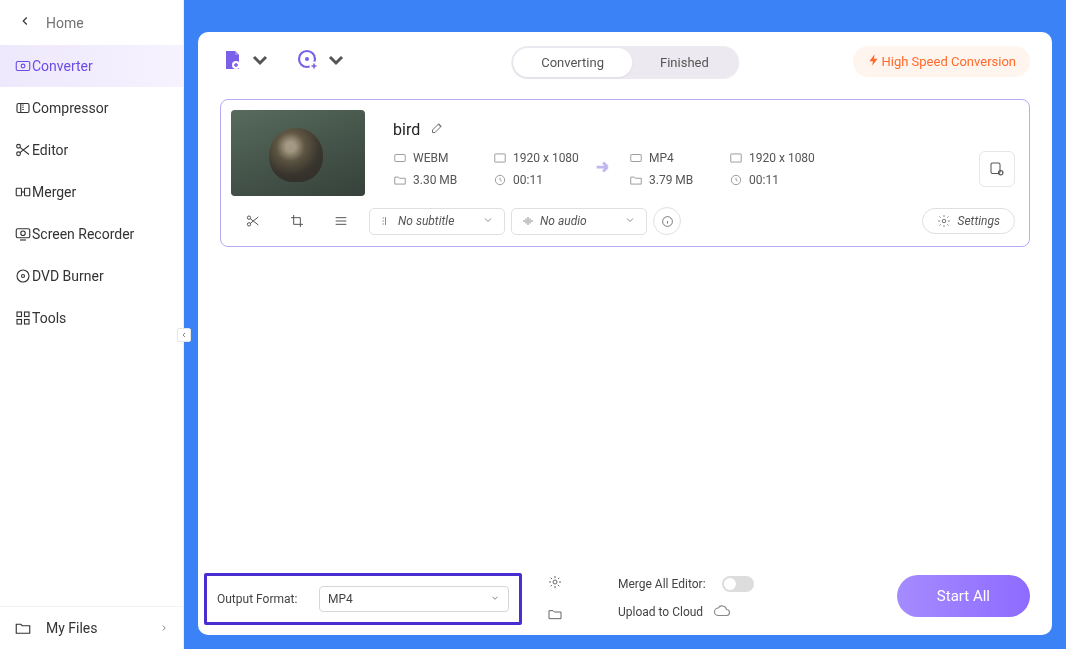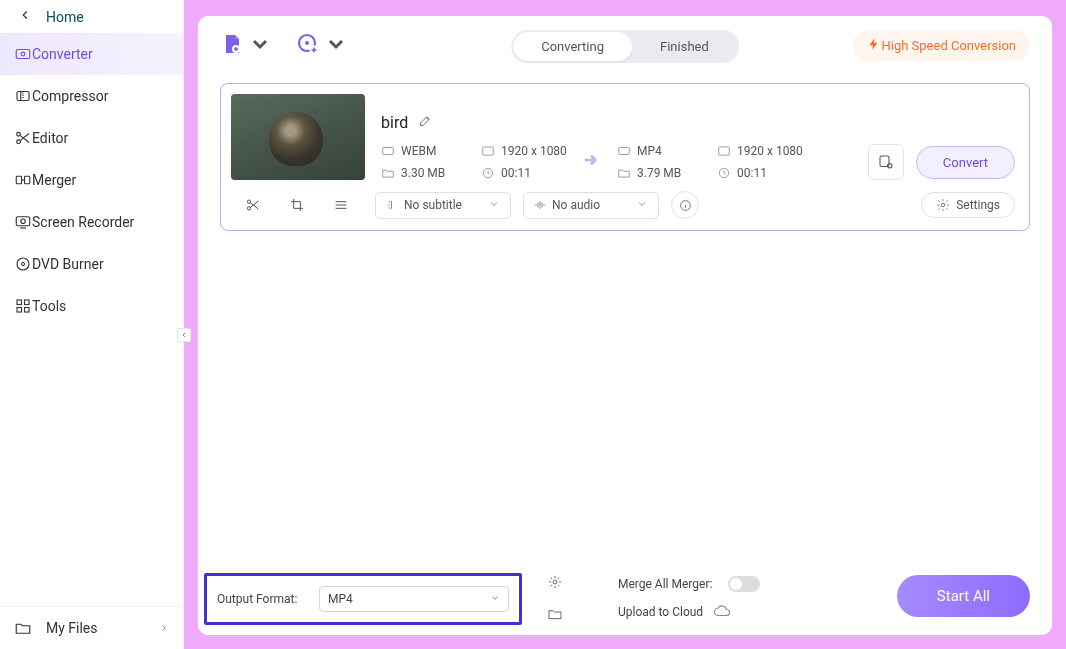--- a/index.html
+++ b/index.html
@@ -1,59 +1,59 @@
 <!DOCTYPE html>
 <html><head>
 <meta charset="utf-8">
 <style>
 * { box-sizing: border-box; margin: 0; padding: 0; font-family: -apple-system, BlinkMacSystemFont, "Segoe UI", Roboto, sans-serif; }
 body { width: 1066px; height: 649px; background: #fff; overflow: hidden; display: flex; position: relative; }
 .sidebar { width: 184px; background: #fff; border-right: 1px solid #f0f0f0; display: flex; flex-direction: column; }
 .sidebar-top { flex: 1; }
-.home-item { display: flex; align-items: center; padding: 8px 18px; gap: 14px; cursor: pointer; color: #0c4a6e; font-size: 14px; }
+.home-item { display: flex; align-items: center; padding: 14px 18px; gap: 14px; cursor: pointer; color: #737373; font-size: 14px; }
 .home-item svg { width: 14px; height: 14px; }
 .nav-item { display: flex; align-items: center; padding: 12px 14px; cursor: pointer; color: #333; font-size: 14px; }
 .nav-item.active { background: linear-gradient(90deg, #eee8fc, #f6f2fe); color: #6a4de8; }
 .nav-item .icon { width: 18px; height: 18px; display: flex; align-items: center; justify-content: center; }
 .nav-item .icon svg { width: 18px; height: 18px; stroke: #333; fill: none; stroke-width: 1.5; }
 .nav-item.active .icon svg { stroke: #6a4de8; }
 .my-files { display: flex; align-items: center; padding: 12px 14px; gap: 14px; cursor: pointer; color: #333; font-size: 14px; border-top: 1px solid #f3f3f3; }
 .my-files .icon { width: 18px; height: 18px; }
 .my-files .chev { margin-left: auto; }
 .collapse-btn { position: absolute; left: 177px; top: 328px; width: 14px; height: 14px; background: #fff; border: 1px solid #e5e5e5; border-radius: 2px; display: flex; align-items: center; justify-content: center; z-index: 5; }
-.main { flex: 1; background: #f0abfc; padding: 0 14px 14px 14px; display: flex; flex-direction: column; }
+.main { flex: 1; background: #3b82f6; padding: 16px 14px 14px 14px; display: flex; flex-direction: column; }
 .content-card { flex: 1; background: #fff; border-radius: 10px; margin-top: 16px; display: flex; flex-direction: column; overflow: hidden; position: relative; }
 .top-row { display: flex; align-items: center; padding: 14px 22px 10px 22px; }
 .add-group { display: flex; align-items: center; gap: 24px; }
 .add-item { display: flex; align-items: center; gap: 4px; cursor: pointer; }
 .add-item svg { width: 24px; height: 24px; }
 .tabs { margin-left: auto; margin-right: auto; display: flex; background: #eceaf0; border-radius: 18px; padding: 2px; position: absolute; left: 50%; top: 14px; transform: translateX(-50%); }
 .tab { padding: 7px 28px; font-size: 13px; color: #555; cursor: pointer; border-radius: 16px; }
 .tab.active { background: #fff; box-shadow: 0 1px 3px rgba(0,0,0,0.06); }
 .hsc-badge { margin-left: auto; display: flex; align-items: center; gap: 0; background: #fff5ef; padding: 7px 14px; border-radius: 16px; color: #ff6a2b; font-size: 13px; cursor: pointer; }
 .hsc-badge svg { width: 14px; height: 14px; fill: #ff6a2b; }
 .file-area { padding: 0 22px; margin-top: 12px; flex: 1; overflow: auto; }
 .file-card { border: 1.5px solid #b9a8f3; border-radius: 8px; padding: 10px 14px 10px 10px; display: flex; flex-direction: column; gap: 10px; }
-.fc-top { display: flex; align-items: flex-end; gap: 16px; }
+.fc-top { display: flex; align-items: center; gap: 28px; }
 .thumb { width: 134px; height: 86px; background: linear-gradient(135deg,#5a6d5f,#3d4a42); border-radius: 4px; position: relative; overflow: hidden; flex-shrink: 0; }
 .thumb::before { content:""; position:absolute; left:38px; top:18px; width:54px; height:54px; background: radial-gradient(circle at 40% 35%, #c9b59a 10%, #6b5a44 30%, #3b3129 60%, #2b2620 100%); border-radius: 50% 50% 45% 45%; }
 .thumb::after { content:""; position:absolute; inset:0; background: linear-gradient(rgba(80,100,85,0.2), rgba(40,50,45,0.35)); }
 .fc-info { flex: 1; display: flex; flex-direction: column; }
 .fc-title { display: flex; align-items: center; gap: 10px; font-size: 16px; color: #222; }
 .fc-title svg { width: 15px; height: 15px; stroke: #666; fill: none; stroke-width: 1.5; }
 .fc-meta { display: flex; align-items: center; gap: 14px; margin-top: 12px; }
 .meta-col { display: flex; flex-direction: column; gap: 8px; }
 .meta-row { display: flex; align-items: center; gap: 6px; color: #555; font-size: 12px; width: 86px; }
 .meta-row svg { width: 14px; height: 14px; stroke: #888; fill: none; stroke-width: 1.4; }
 .arrow-mid svg { width: 22px; height: 22px; stroke: #c2b6f0; fill: #c2b6f0; }
 .fc-actions { display: flex; align-items: center; gap: 12px; margin-left: auto; }
 .settings-icon-btn { width: 36px; height: 36px; border: 1px solid #e6e6e6; border-radius: 6px; display: flex; align-items: center; justify-content: center; cursor: pointer; }
 .settings-icon-btn svg { width:18px; height:18px; stroke:#555; fill:none; stroke-width:1.4; }
 .convert-btn { padding: 8px 26px; background: #f3efff; border: 1px solid #c7b8f5; color: #6a4de8; border-radius: 18px; font-size: 13px; cursor: pointer; }
-.fc-bottom { display: flex; align-items: center; gap: 12px; }
+.fc-bottom { display: flex; align-items: center; gap: 6px; font-style: italic; }
 .tool-strip { display: flex; gap: 0; }
 .tool-btn { width: 44px; height: 30px; display: flex; align-items: center; justify-content: center; cursor: pointer; }
 .tool-btn svg { width:16px; height:16px; stroke:#555; fill:none; stroke-width:1.5; }
 .dd { display: flex; align-items: center; gap: 6px; padding: 5px 10px; border: 1px solid #e0e0e0; border-radius: 5px; font-size: 12px; color: #555; cursor: pointer; }
 .dd svg { width:12px; height:12px; stroke:#666; fill:none; stroke-width:1.5; }
 .dd .chev { margin-left: auto; }
 .dd.sub { width: 136px; }
 .dd.aud { width: 136px; }
 .circle-btn { width: 28px; height: 28px; border: 1px solid #e0e0e0; border-radius: 50%; display: flex; align-items: center; justify-content: center; cursor: pointer; }
 .circle-btn svg { width:13px; height:13px; stroke:#666; fill:none; stroke-width:1.6; }
@@ -287,21 +287,20 @@
                   </div>
               </div>
               <div class="fc-actions">
                 <div class="settings-icon-btn">
                     <svg viewBox="0 0 24 24">
                       <rect x="4" y="4" width="12" height="14" rx="2"></rect>
                       <circle cx="17" cy="17" r="3"></circle>
                       <path d="M17 15v-1M17 20v-1M15 17h-1M20 17h-1"></path>
                     </svg>
                   </div>
-                <div class="convert-btn"><span>Convert</span></div>
               </div>
             </div>
           </div>
         </div>
         <div class="fc-bottom">
           <div class="tool-strip">
             <div class="tool-btn">
                 <svg viewBox="0 0 24 24">
                   <circle cx="6" cy="7" r="2.5"></circle>
                   <circle cx="6" cy="17" r="2.5"></circle>
@@ -376,21 +375,21 @@
             </svg>
           </span>
         <span class="bl-icon">
             <svg viewBox="0 0 24 24">
               <path d="M3 7h6l2 2h10v10H3z"></path>
             </svg>
           </span>
       </div>
       <div class="middle-col">
         <div class="mc-row">
-          <span>Merge All Merger:</span>
+          <span>Merge All Editor:</span>
           <div class="toggle"></div>
         </div>
         <div class="mc-row">
           <span>Upload to Cloud</span>
           <span class="cloud-icon"><svg viewBox="0 0 24 24">
                 <path d="M7 18a5 5 0 010-10 6 6 0 0111 2 4 4 0 010 8H7z"></path>
               </svg></span>
         </div>
       </div>
       <div class="bottom-right">

